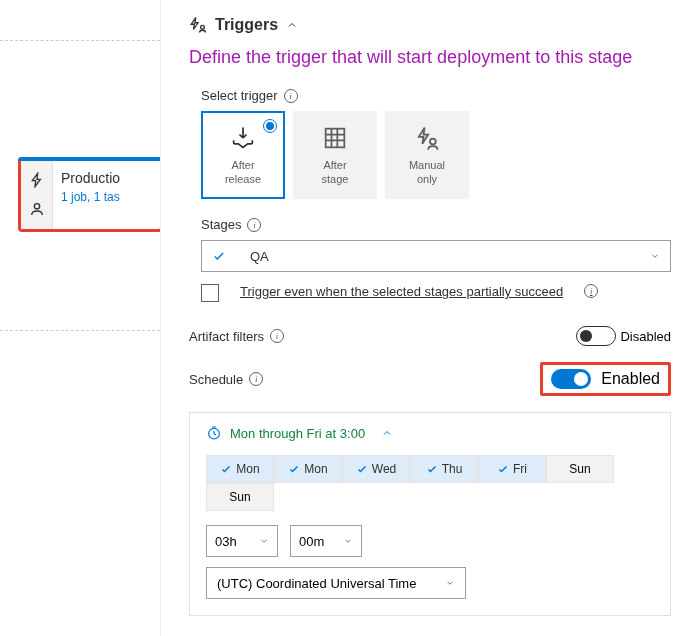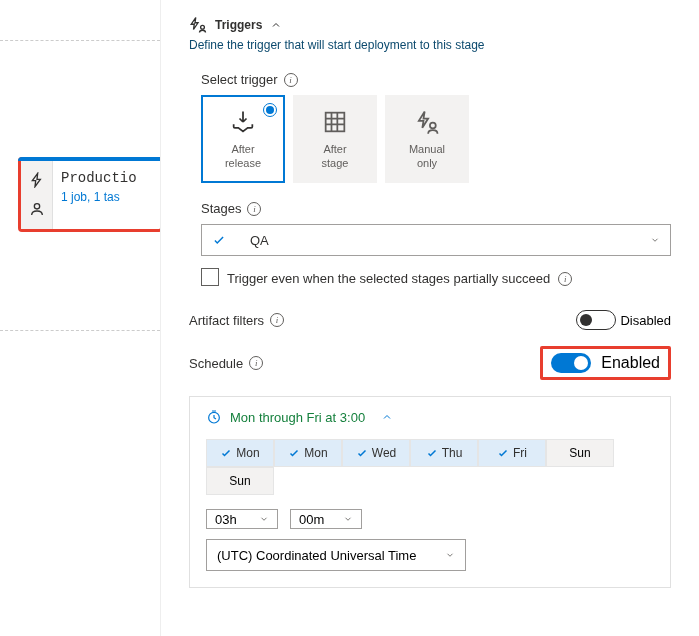--- a/index.html
+++ b/index.html
@@ -4,59 +4,59 @@
   <style>
     * { box-sizing: border-box; margin: 0; padding: 0; font-family: "Segoe UI", -apple-system, sans-serif; }
     body { background: #fff; width: 699px; height: 636px; overflow: hidden; position: relative; }
     
     .pipeline-area { position: absolute; left: 0; top: 0; width: 160px; height: 636px; }
     .dashed-line { position: absolute; border-top: 1px dashed #ccc; width: 160px; }
     .stage-card { position: absolute; left: 18px; top: 157px; width: 145px; height: 75px; border: 3px solid #e83e2e; border-radius: 4px; display: flex; background: #fff; }
     .stage-card::before { content:""; position:absolute; top:-3px; left:-3px; right:-3px; height:4px; background:#0078d4; border-radius: 4px 4px 0 0;}
     .stage-icons { width: 32px; border-right: 1px solid #e0e0e0; display: flex; flex-direction: column; align-items: center; justify-content: space-around; padding: 6px 0; background: #f3f2f1; }
     .stage-info { padding: 10px 8px; overflow: hidden; }
-    .stage-name { font-size: 14px; color: #323130; margin-bottom: 4px; white-space: nowrap; font-family: Liberation Mono, monospace; }
+    .stage-name { font-size: 14px; color: #323130; margin-bottom: 4px; white-space: nowrap; }
     .stage-meta { font-size: 12px; color: #0078d4; white-space: nowrap; }
     
     .panel { position: absolute; left: 160px; top: 0; right: 0; bottom: 0; padding: 16px 28px 0 28px; background: #fff; border-left: 1px solid #eee; overflow: hidden;}
-    .panel-header { display: flex; align-items: center; gap: 8px; margin-bottom: 4px; font-size: 12px; font-weight: 600; color: #323130;}
-    .panel-desc { font-size: 12px; color: #0c4a6e; margin-bottom: 20px; }
+    .panel-header { display: flex; align-items: center; gap: 8px; margin-bottom: 13px; font-size: 16px; font-weight: 600; color: #323130;}
+    .panel-desc { font-size: 18px; color: #a21caf; margin-bottom: 20px; }
     
     .section-label { font-size: 13px; color: #323130; margin-bottom: 8px; display: flex; align-items: center; gap: 6px; position: relative;}
     
     .trigger-tiles { display: flex; gap: 8px; margin-bottom: 18px; }
     .tile { width: 84px; height: 88px; background: #f3f2f1; display: flex; flex-direction: column; align-items: center; justify-content: center; font-size: 11px; color: #605e5c; line-height: 14px; text-align: center; position: relative; cursor: pointer; }
     .tile.selected { border: 2px solid #0078d4; background: #fff; }
     .tile .radio { position: absolute; top: 6px; right: 6px; width: 14px; height: 14px; border: 1.5px solid #0078d4; border-radius: 50%; display: flex; align-items: center; justify-content: center;}
     .tile .radio::after { content:""; width: 8px; height: 8px; background:#0078d4; border-radius: 50%; }
     .tile svg { margin-bottom: 6px; }
     
     .dropdown { border: 1px solid #a19f9d; height: 32px; display: flex; align-items: center; justify-content: space-between; padding: 0 10px; font-size: 13px; color: #323130; margin-bottom: 12px; cursor: pointer; background:#fff;}
     .dropdown .left { display: flex; align-items: center; gap: 24px;}
     
-    .checkbox-row { display: flex; align-items: flex-end; gap: 8px; font-size: 13px; color: #323130; margin-bottom: 24px; }
+    .checkbox-row { display: flex; align-items: flex-start; gap: 21px; font-size: 13px; color: #323130; margin-bottom: 24px; text-decoration: underline; }
     .checkbox { width: 18px; height: 18px; border: 1px solid #605e5c; background: #fff; cursor: pointer;}
     
     .toggle-row { display: flex; align-items: center; justify-content: space-between; margin-bottom: 16px; }
     .toggle-ctrl { display: flex; align-items: center; gap: 4px; font-size: 13px; }
     .toggle { width: 40px; height: 20px; border-radius: 10px; position: relative; cursor: pointer; }
     .toggle.off { border: 1px solid #323130; background: #fff; }
     .toggle.off::after { content:""; position: absolute; left: 3px; top: 3px; width: 12px; height: 12px; border-radius:50%; background:#323130;}
     .toggle.on { background: #0078d4; }
     .toggle.on::after { content:""; position: absolute; right: 3px; top: 3px; width: 14px; height: 14px; border-radius:50%; background:#fff;}
     .toggle-hl { border: 3px solid #e83e2e; padding: 4px 8px; border-radius: 2px; display:flex; align-items:center; gap:10px;}
     
     .schedule-box { border: 1px solid #e0e0e0; padding: 12px 16px 16px; }
     .schedule-title { display: flex; align-items: center; gap: 8px; font-size: 13px; color: #15803d; margin-bottom: 14px; cursor:pointer;}
     .days { display: flex; flex-wrap: wrap; gap: 0; margin-bottom: 14px; }
     .day { width: 68px; height: 28px; display: flex; align-items: center; justify-content: center; gap: 4px; font-size: 12px; background: #f3f2f1; border: 1px solid #e5e5e5; cursor:pointer; }
     .day.sel { background: #deecf9; color: #323130; }
     .day.sel svg path { stroke:#0078d4; }
     .time-row { display: flex; gap: 12px; margin-bottom: 10px; }
-    .time-sel { border: 1px solid #a19f9d; height: 20px; width: 72px; display: flex; align-items: center; justify-content: space-between; padding: 0 8px; font-size: 13px; cursor:pointer;}
+    .time-sel { border: 1px solid #a19f9d; height: 32px; width: 72px; display: flex; align-items: center; justify-content: space-between; padding: 0 8px; font-size: 13px; cursor:pointer;}
     .tz-sel { border: 1px solid #a19f9d; height: 32px; width: 260px; display: flex; align-items: center; justify-content: space-between; padding: 0 10px; font-size: 13px; cursor:pointer;}
     
     .info-icon { width: 14px; height: 14px; display: inline-flex; align-items:center; justify-content:center; border: 1px solid #605e5c; border-radius: 50%; font-size: 9px; color: #605e5c; font-style: italic; font-family: Georgia, serif;}
     .chev { width:10px; height:10px; }
     svg { flex-shrink: 0; }
   </style>
 </head>
 <body>
 
 <div class="pipeline-area">

